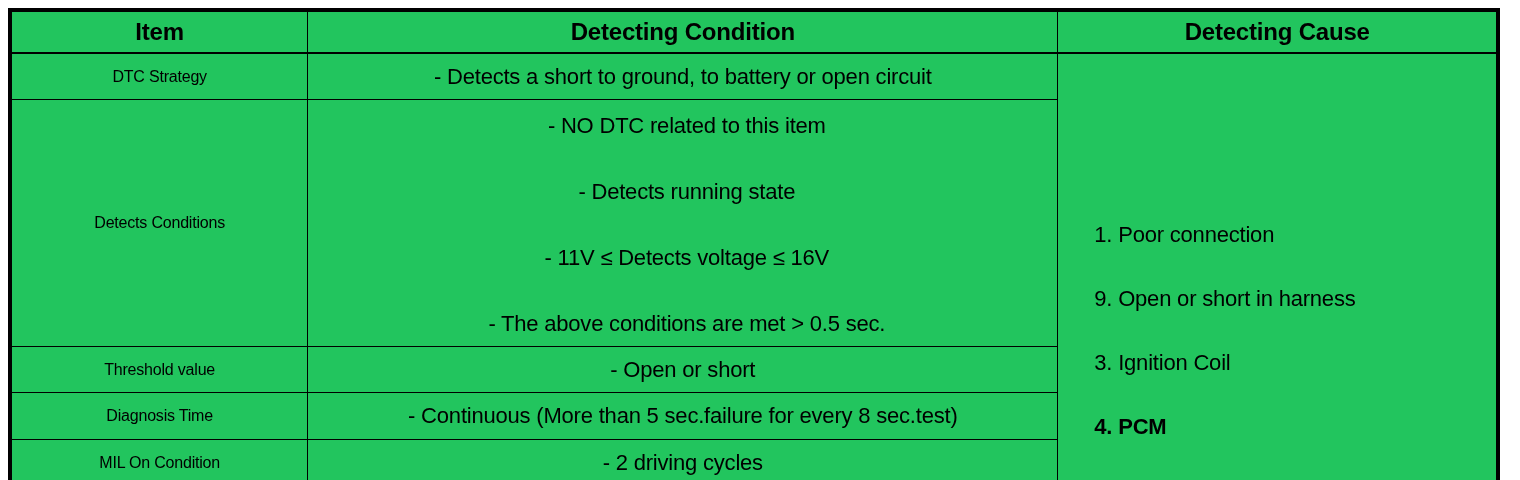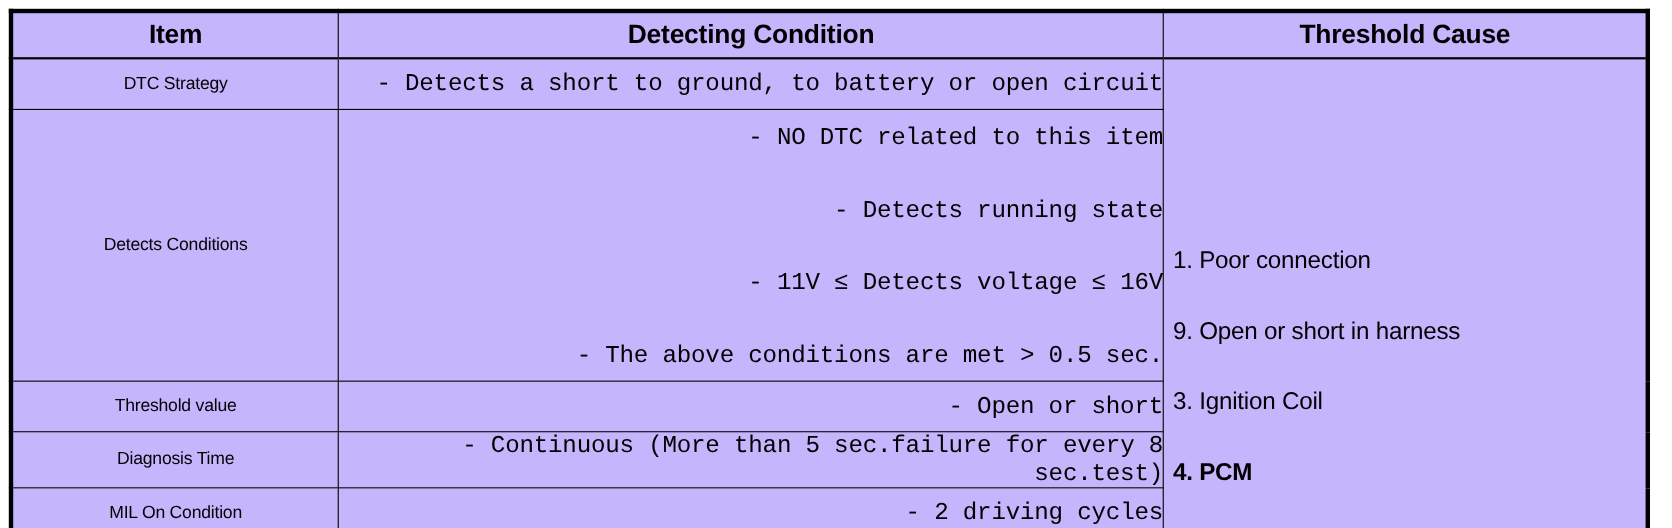--- a/index.html
+++ b/index.html
@@ -33,21 +33,21 @@
     table-layout: fixed;
     background: #ffffff;
     border: 4px solid #000000;
   }
 
   .dtc-table td,
   .dtc-table th {
     border: 1px solid #000000;
     padding: 0;
     vertical-align: middle;
-    background: #c4b5fd;
+    background: #22c55e;
   }
 
   
   col.c-item   { width: 297px; }
   col.c-cond   { width: 748px; }
   col.c-cause  { width: 439px; }
 
   
   .col-div-left  { border-left-width: 3px; }
   .col-div-right { border-right-width: 3px; }
@@ -64,25 +64,24 @@
 
   
   .item-cell {
     text-align: center;
     font-size: 16px;
     letter-spacing: -0.2px;
   }
 
   
   .cond-cell {
-    text-align: right;
+    text-align: center;
     font-size: 22px;
     letter-spacing: -0.2px;
     padding-left: 8px;
-    font-family: Liberation Mono, monospace;
   }
 
   
   .r-dtc td      { height: 45px; }
   .r-enable td   { height: 246px; }
   .r-threshold td{ height: 45px; }
   .r-diagnosis td{ height: 46px; }
   .r-mil td      { height: 45px; }
 
   
@@ -110,20 +109,21 @@
     display: block;
     padding: 122px 0 0 8px;
     line-height: 1.0;
   }
   .cause-list .cause-item {
     display: block;
     font-size: 22px;
     letter-spacing: -0.2px;
     margin-bottom: 42px;
     white-space: nowrap;
+    margin-left: 28px;
   }
   .cause-list .cause-item:last-child { margin-bottom: 0; font-weight: bold; }
 
   
   .sep-strong { border-top-width: 2px; }
 </style>
 </head>
 <body>
 
 <div class="sheet">
@@ -132,21 +132,21 @@
     <colgroup>
       <col class="c-item">
       <col class="c-cond">
       <col class="c-cause">
     </colgroup>
 
     <thead>
       <tr class="hdr-row">
         <th>Item</th>
         <th class="col-div-left col-div-right">Detecting Condition</th>
-        <th>Threshold Cause</th>
+        <th>Detecting Cause</th>
       </tr>
     </thead>
 
     <tbody>
 
       <tr class="r-dtc">
         <td class="item-cell">DTC Strategy</td>
         <td class="cond-cell col-div-left">-  Detects a short to ground, to battery or open circuit</td>
 
         <td class="cause-cell" rowspan="5">

